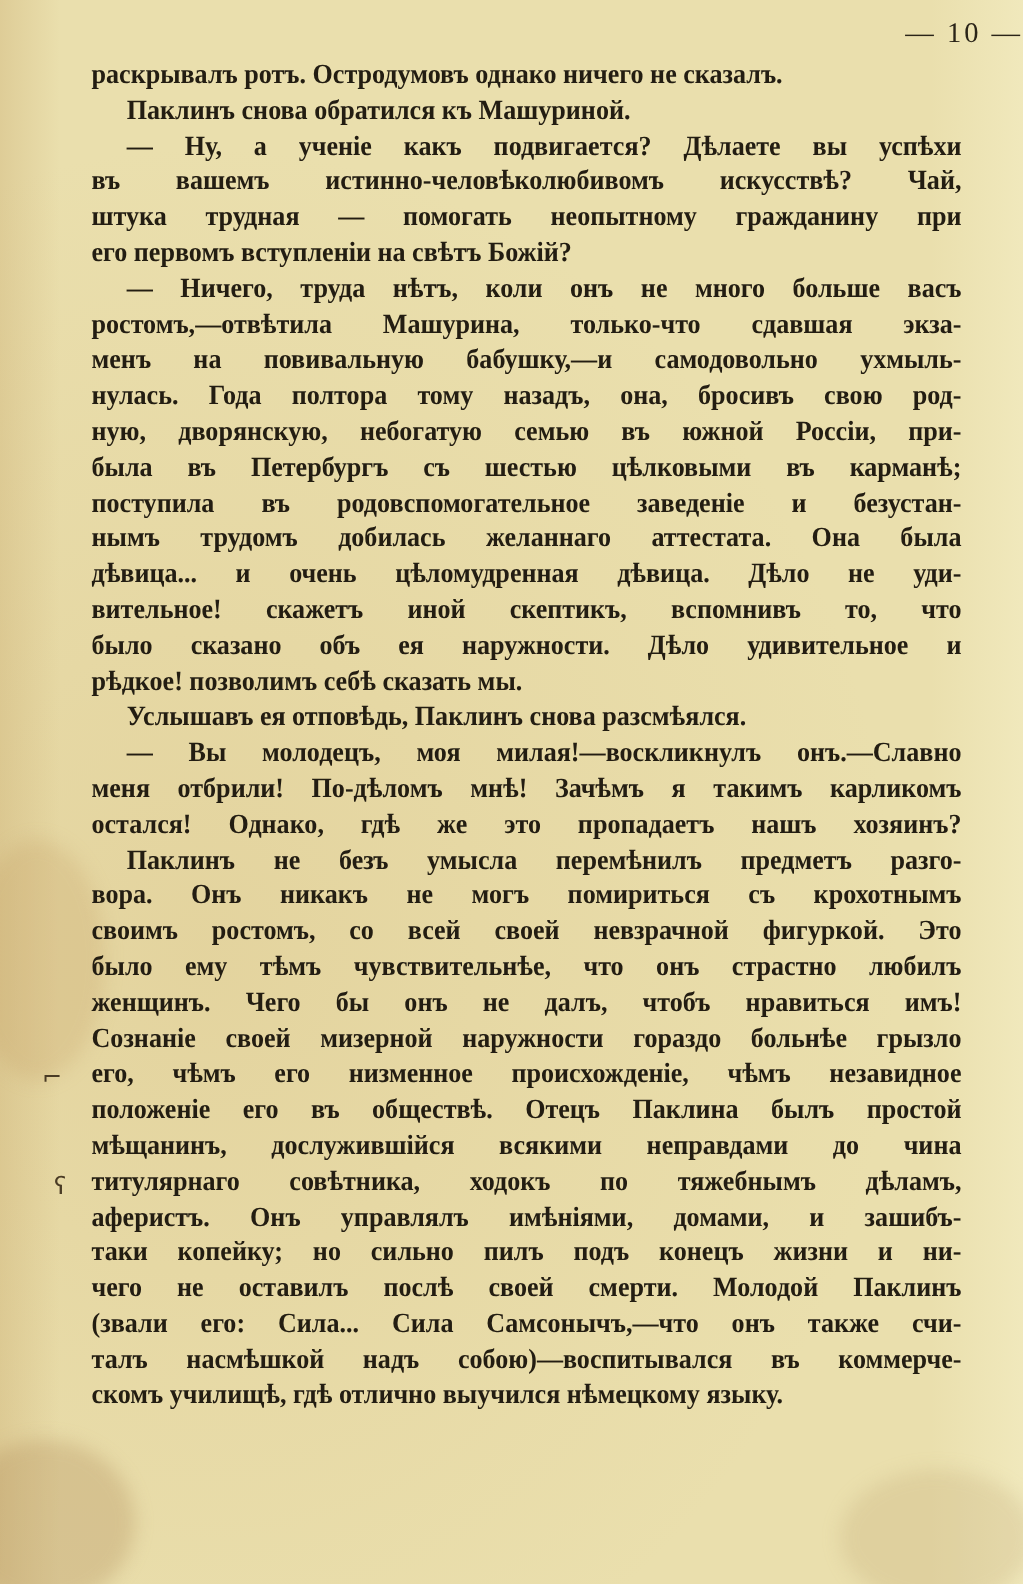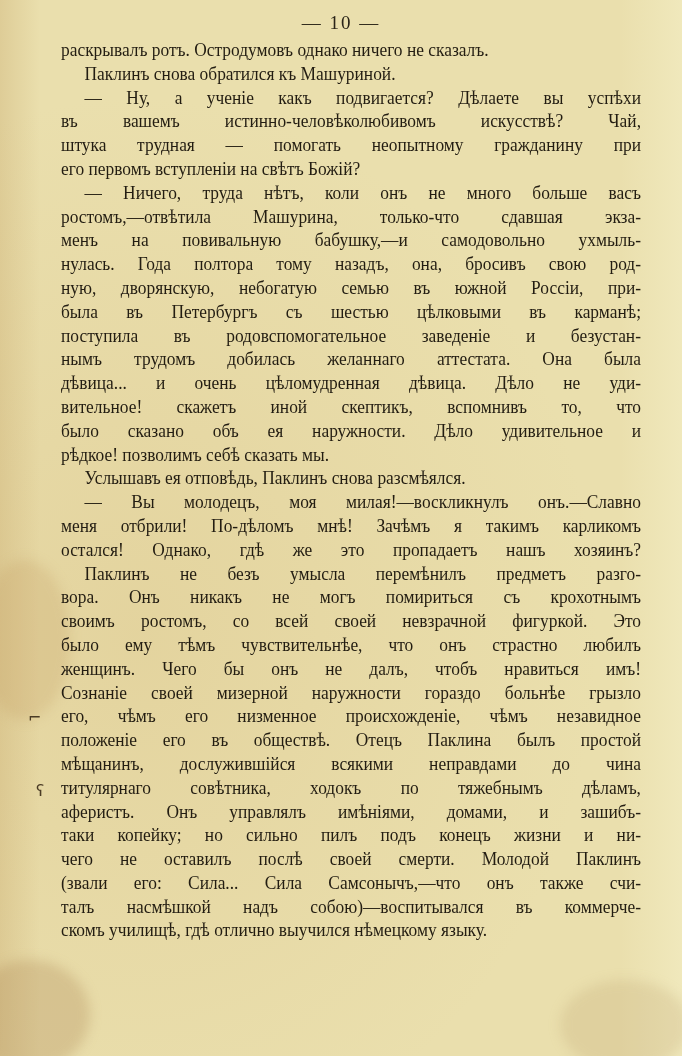--- a/index.html
+++ b/index.html
@@ -28,33 +28,34 @@
     position: absolute;
     border-radius: 50%;
     background: rgba(190,150,90,0.22);
     filter: blur(6px);
   }
   .page-number {
     position: absolute;
     top: 12px;
     left: 0;
     width: 682px;
-    text-align: center;
+    text-align: right;
     font-family: "Liberation Serif", serif;
     font-size: 19px;
     color: #2a2418;
     letter-spacing: 2px;
   }
   .text-block {
     position: absolute;
     left: 61px;
     top: 39px;
     width: 580px;
     color: #231d12;
     font-family: "Liberation Serif", serif;
+    font-weight: bold;
   }
   .line {
     height: 23.8px;
     line-height: 23.8px;
     font-size: 18.5px;
     white-space: nowrap;
     text-align: justify;
     text-align-last: justify;
     transform: scaleX(0.94);
     transform-origin: left center;

